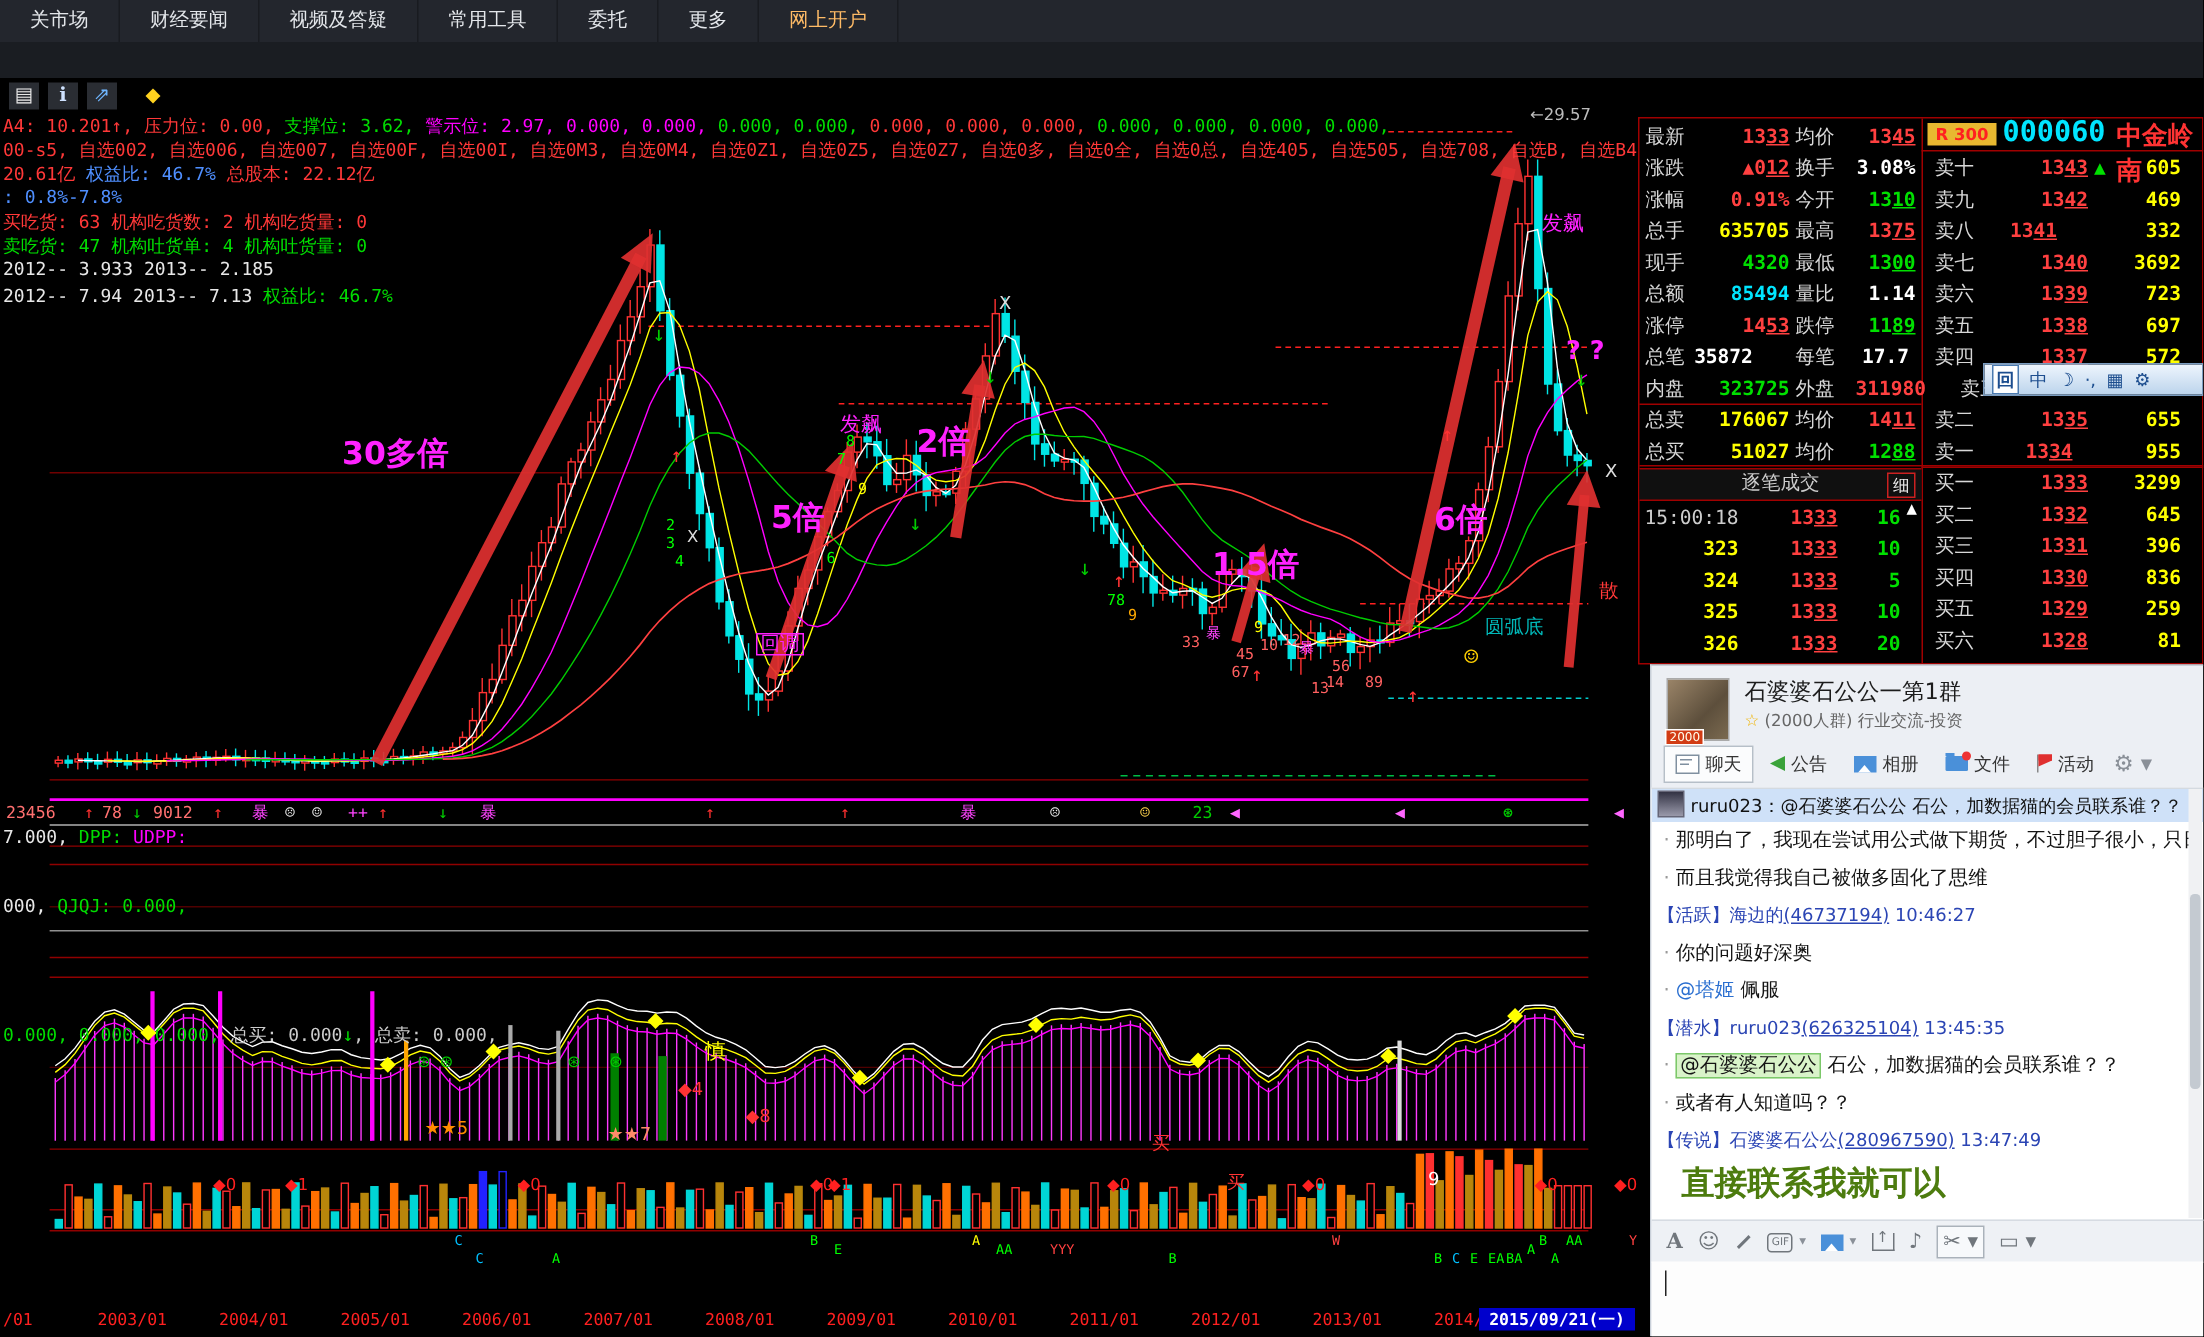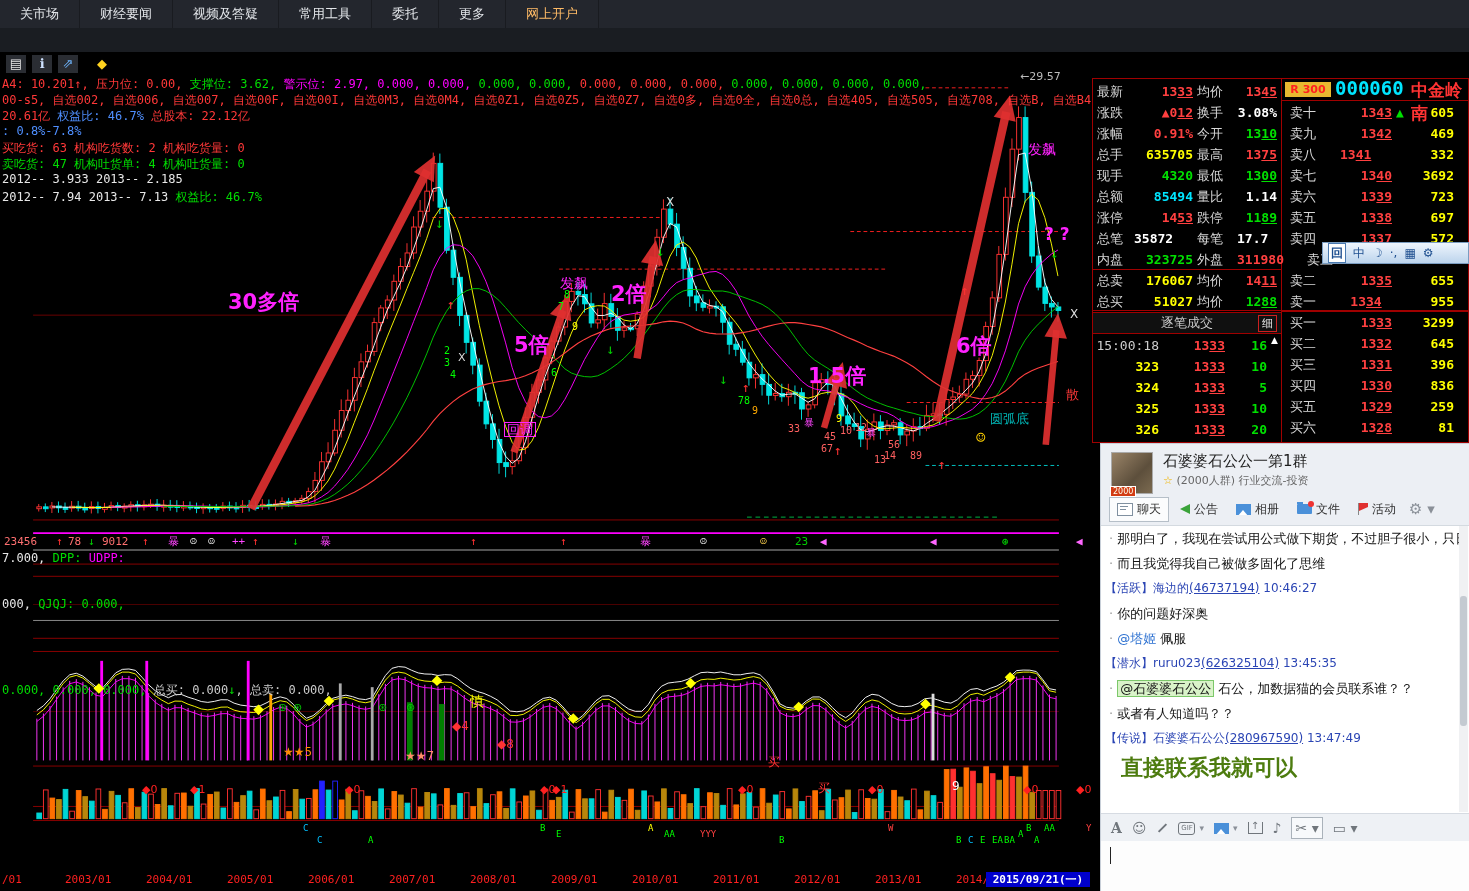--- a/index.html
+++ b/index.html
@@ -973,23 +973,23 @@
       <div class="row qval c-green" style="left: 144px; top: 86px; width: 40px; text-align: right;"><span>13</span><span class="ul">00</span></div>
       <div class="row qlabel" style="left: 4px; top: 107px;">总额</div>
       <div class="row qval c-cyan" style="left: 44px; top: 107px; width: 56px; text-align: right;">85494</div>
       <div class="row qlabel" style="left: 104px; top: 107px;">量比</div>
       <div class="row qval c-white" style="left: 144px; top: 107px; width: 40px; text-align: right;">1.14</div>
       <div class="row qlabel" style="left: 4px; top: 128px;">涨停</div>
       <div class="row qval c-red" style="left: 44px; top: 128px; width: 56px; text-align: right;"><span>14</span><span class="ul">53</span></div>
       <div class="row qlabel" style="left: 104px; top: 128px;">跌停</div>
       <div class="row qval c-green" style="left: 144px; top: 128px; width: 40px; text-align: right;"><span>11</span><span class="ul">89</span></div>
       <div class="row qlabel" style="left: 4px; top: 149px;">总笔</div>
-      <div class="row qval c-white" style="left: 41px; top: 149px; width: 56px; text-align: left;">35872</div>
+      <div class="row qval c-white" style="left: 28px; top: 149px; width: 56px; text-align: center;">35872</div>
       <div class="row qlabel" style="left: 104px; top: 149px;">每笔</div>
-      <div class="row qval c-white" style="left: 144px; top: 149px; width: 40px; text-align: left;">17.7</div>
+      <div class="row qval c-white" style="left: 144px; top: 149px; width: 40px; text-align: center;">17.7</div>
       <div class="row qlabel" style="left: 4px; top: 170px;">内盘</div>
       <div class="row qval c-green" style="left: 44px; top: 170px; width: 56px; text-align: right;">323725</div>
       <div class="row qlabel" style="left: 104px; top: 170px;">外盘</div>
       <div class="row qval c-red" style="left: 144px; top: 170px; width: 40px; text-align: right;">311980</div>
       <div class="row qlabel" style="left: 4px; top: 191px;">总卖</div>
       <div class="row qval c-yellow" style="left: 44px; top: 191px; width: 56px; text-align: right;">176067</div>
       <div class="row qlabel" style="left: 104px; top: 191px;">均价</div>
       <div class="row qval c-red" style="left: 144px; top: 191px; width: 40px; text-align: right;"><span>14</span><span class="ul">11</span></div>
       <div class="row qlabel" style="left: 4px; top: 212px;">总买</div>
       <div class="row qval c-yellow" style="left: 44px; top: 212px; width: 56px; text-align: right;">51027</div>
@@ -1138,20 +1138,21 @@
           <span class="icon-file"></span>
           <span>文件</span>
         </div>
         <div class="chat-tab">
           <span class="icon-flag"></span>
           <span>活动</span>
         </div>
         <span style="color: rgb(138, 144, 152); font-size: 15px; margin-left: 2px;">⚙ ▾</span>
       </div>
     <div id="chat-msgs">
+        <div class="msg-hl"><span class="mini-av"></span><span>ruru023</span><span>：@石婆婆石公公 石公，加数据猫的会员联系谁？？</span></div>
         <div class="msg-line"><span class="dot">·</span><span>那明白了，我现在尝试用公式做下期货，不过胆子很小，只日</span></div>
         <div class="msg-line"><span class="dot">·</span><span>而且我觉得我自己被做多固化了思维</span></div>
         <div class="msg-meta"><span>【活跃】</span><span>海边的</span><span class="uid">(46737194)</span><span>  10:46:27</span></div>
         <div class="msg-line"><span class="dot">·</span><span>你的问题好深奥</span></div>
         <div class="msg-line"><span class="dot">·</span><span class="at-blue">@塔姬</span><span> 佩服</span></div>
         <div class="msg-meta"><span>【潜水】</span><span>ruru023</span><span class="uid">(626325104)</span><span>  13:45:35</span></div>
         <div class="msg-line"><span class="dot">·</span><span class="at-green">@石婆婆石公公</span><span> 石公，加数据猫的会员联系谁？？</span></div>
         <div class="msg-line"><span class="dot">·</span><span>或者有人知道吗？？</span></div>
         <div class="msg-meta"><span>【传说】</span><span>石婆婆石公公</span><span class="uid">(280967590)</span><span>  13:47:49</span></div>
         <div class="msg-big">直接联系我就可以</div>

